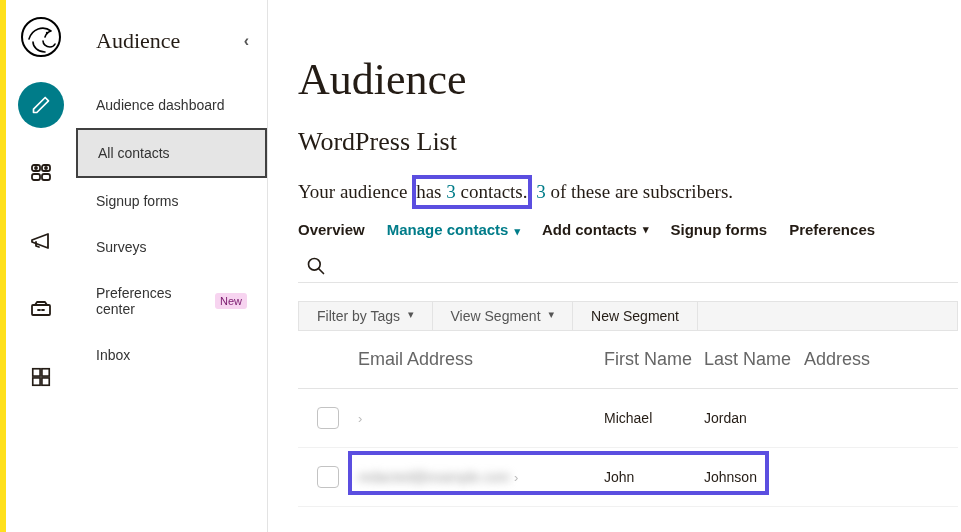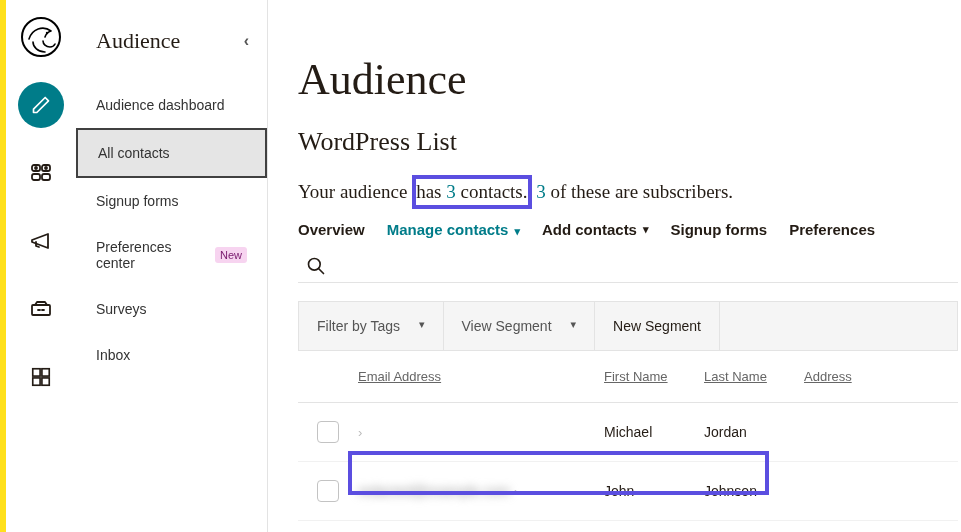--- a/index.html
+++ b/index.html
@@ -26,25 +26,25 @@
 
   .subtabs { display:flex; gap:22px; margin-top:16px; font-size:15px; }
   .subtabs .tab { cursor:pointer; display:flex; align-items:center; gap:6px; font-weight:600; }
   .subtabs .tab.active { color:#007c89;align-items:flex-end; }
   .caret { font-size:11px; }
 
   .searchrow { margin-top:16px; padding:2px 8px; border-bottom:1px solid #e3e3e3; width:660px; }
   .searchrow svg { cursor:pointer; }
 
   .toolbar { display:flex; margin-top:18px; width:660px; }
-  .toolbar .cell { background:#f5f5f5; border:1px solid #e3e3e3; border-left:none; padding:16px 18px; font-size:14px; color:#555; cursor:pointer; display:flex; align-items:flex-start; gap:19px; }
+  .toolbar .cell { background:#f5f5f5; border:1px solid #e3e3e3; border-left:none; padding:6px 18px; font-size:14px; color:#555; cursor:pointer; display:flex; align-items:flex-start; gap:8px; }
   .toolbar .cell:first-child { border-left:1px solid #e3e3e3; }
 
   .table { width:660px; }
-  .theader { display:flex; border-bottom:1px solid #e3e3e3; padding:18px 0; font-size:13px; color:#666;text-decoration:underline; }
+  .theader { display:flex; border-bottom:1px solid #e3e3e3; padding:18px 0; font-size:18px; color:#666; }
   .trow { display:flex; align-items:center; padding:18px 0; border-bottom:1px solid #f1f1f1; font-size:14px; position:relative; }
   .col-chk { width:60px; display:flex; align-items:center; justify-content:center; }
   .col-email { width:246px; display:flex; align-items:center; gap:4px; }
   .col-first { width:100px; }
   .col-last { width:100px; }
   .col-addr { width:120px; }
   .chkbox { width:22px; height:22px; border:1px solid #c3c3c3; border-radius:4px; background:#fff; cursor:pointer; }
   .blur { filter: blur(4px); color:#999; }
   .rowhl { position:absolute; left:348px; top:451px; width:421px; height:44px; border:4px solid #5b4ee0; pointer-events:none; }
   .ellip { white-space:nowrap; overflow:hidden; text-overflow:ellipsis; max-width:220px; display:inline-block; }
@@ -109,26 +109,26 @@
   <div class="nav-item">
       <span>Audience dashboard</span>
     </div>
   <div class="nav-item active">
       <span>All contacts</span>
     </div>
   <div class="nav-item">
       <span>Signup forms</span>
     </div>
   <div class="nav-item">
+      <span>Surveys</span>
+    </div>
+  <div class="nav-item">
     <span>Preferences center</span>
     <span class="badge-new">New</span>
   </div>
-  <div class="nav-item">
-      <span>Surveys</span>
-    </div>
   <div class="nav-item">
       <span>Inbox</span>
     </div>
 </div>
 
 <div class="main">
   <h1>Audience</h1>
   <h2>WordPress List</h2>
 
   <div class="summary">

